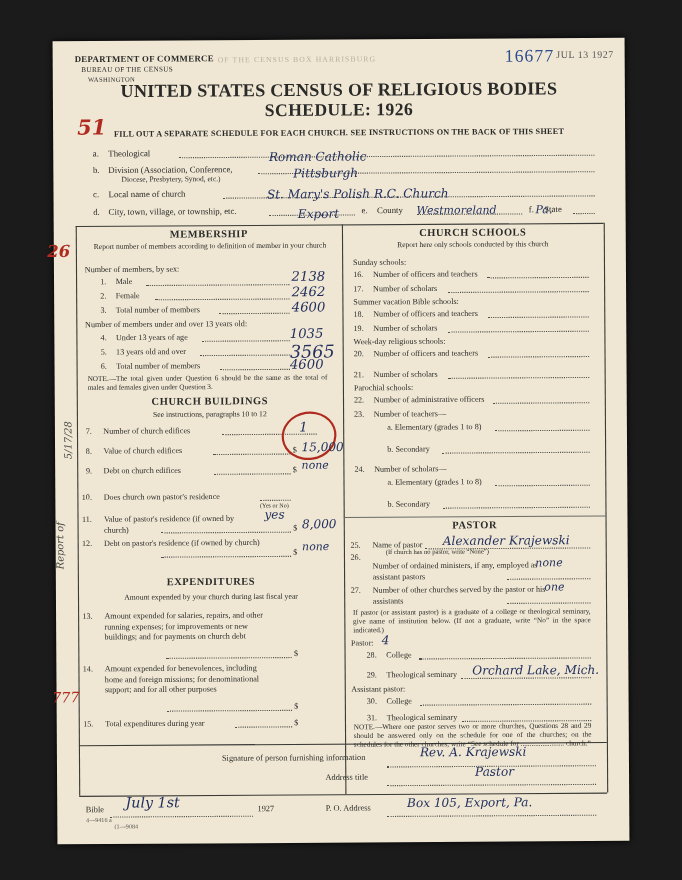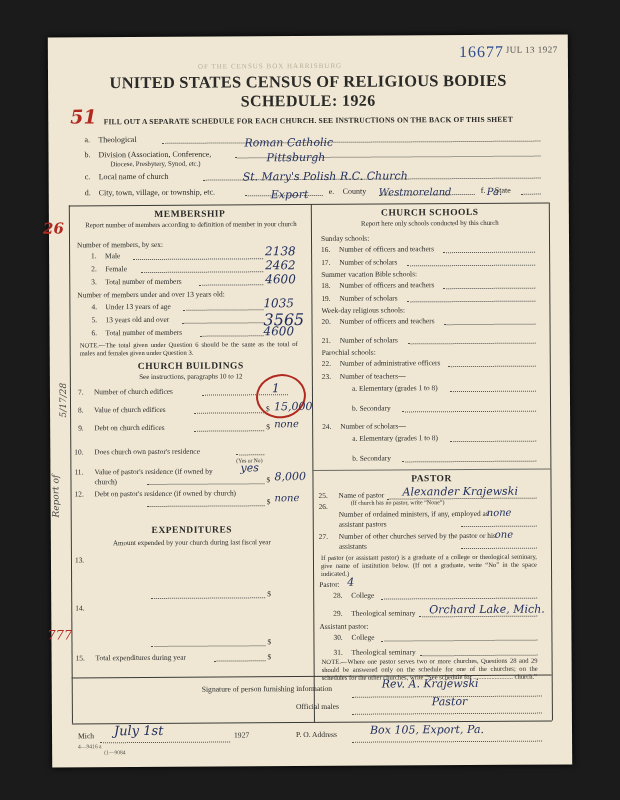--- a/index.html
+++ b/index.html
@@ -20,21 +20,21 @@
   }
   .inner{position:absolute;left:0;top:0;width:520px;height:730px;}
 
   
   .dept{position:absolute;left:20px;top:12px;font-size:7.5px;letter-spacing:.3px;line-height:1.35;}
   .dept .l1{font-weight:bold;font-size:8px;}
   .dept .l2{font-size:6.5px;padding-left:6px;}
   .dept .l3{font-size:6px;padding-left:12px;}
   .stamp-num{position:absolute;right:64px;top:8px;font-size:16px;color:#2e4d8f;font-family:"Liberation Serif",serif;letter-spacing:1px;}
   .stamp-date{position:absolute;right:10px;top:10px;font-size:9px;color:#555;border:0;letter-spacing:.5px;}
-  .ghost{position:absolute;left:150px;top:26px;font-size:7px;color:#b9b09a;letter-spacing:1px;font-family:Liberation Serif, serif;}
+  .ghost{position:absolute;left:150px;top:14px;font-size:7px;color:#b9b09a;letter-spacing:1px;font-family:Liberation Serif, serif;}
 
   .title{position:absolute;left:0;top:36px;width:520px;text-align:center;font-size:16.5px;font-weight:bold;letter-spacing:.2px;}
   .subtitle{position:absolute;left:0;top:56px;width:520px;text-align:center;font-size:16px;font-weight:bold;letter-spacing:.4px;}
   .instr{position:absolute;left:0;top:80px;width:520px;text-align:center;font-size:7.5px;font-weight:bold;letter-spacing:.2px;}
 
   
   .idblock{position:absolute;left:36px;top:96px;width:456px;font-size:8px;}
   .idrow{position:relative;height:13px;}
   .idlab{position:absolute;left:0;top:2px;white-space:nowrap;}
   .dots{position:absolute;top:9px;border-bottom:1px dotted #50504c;height:1px;}
@@ -61,20 +61,25 @@
   
   .sig{position:absolute;font-size:7.6px;}
   .tiny{position:absolute;font-size:5.6px;color:#55544f;}
 </style>
 </head>
 <body>
 
 <div class="page">
  <div class="inner">
 
+  <div class="dept">
+    <div class="l1">DEPARTMENT OF COMMERCE</div>
+    <div class="l2">BUREAU OF THE CENSUS</div>
+    <div class="l3">WASHINGTON</div>
+  </div>
   <div class="ghost">OF THE CENSUS BOX HARRISBURG</div>
   <div class="stamp-num">16677</div>
   <div class="stamp-date">JUL 13 1927</div>
 
   <div class="title">UNITED STATES CENSUS OF RELIGIOUS BODIES</div>
   <div class="subtitle">SCHEDULE: 1926</div>
   <div class="instr">FILL OUT A SEPARATE SCHEDULE FOR EACH CHURCH.   SEE INSTRUCTIONS ON THE BACK OF THIS SHEET</div>
 
   <div class="redmark" style="left:22px;top:68px;font-size:19px;font-weight:bold;">51</div>
 
@@ -189,24 +194,26 @@
   <div class="hw" style="left:224px;top:364px;font-size:11px">15,000</div>
   <div class="hw" style="left:224px;top:382px;font-size:10px">none</div>
   <div class="hw" style="left:190px;top:425px;font-size:11px">yes</div>
   <div class="hw" style="left:224px;top:434px;font-size:11px">8,000</div>
   <div class="hw" style="left:224px;top:456px;font-size:10px">none</div>
 
   <div class="colhead" style="left:20px;top:488px;width:242px">EXPENDITURES</div>
   <div class="colsub" style="left:20px;top:502px;width:242px;font-style:normal;font-size:7px">Amount expended by your church during last fiscal year</div>
 
   <div class="qn" style="left:24px;top:518px">13.</div>
+  <div class="q" style="left:44px;top:518px;width:150px;line-height:1.3">Amount expended for salaries, repairs, and other running expenses; for improvements or new buildings; and for payments on church debt</div>
   <div class="leader" style="left:100px;top:560px;width:114px"></div>
   <div class="q" style="left:216px;top:553px">$</div>
 
   <div class="qn" style="left:24px;top:566px">14.</div>
+  <div class="q" style="left:44px;top:566px;width:150px;line-height:1.3">Amount expended for benevolences, including home and foreign missions; for denominational support; and for all other purposes</div>
   <div class="leader" style="left:100px;top:608px;width:114px"></div>
   <div class="q" style="left:216px;top:601px">$</div>
 
   <div class="qn" style="left:24px;top:616px">15.</div>
   <div class="q" style="left:44px;top:616px">Total expenditures during year</div>
   <div class="leader" style="left:162px;top:623px;width:52px"></div>
   <div class="q" style="left:216px;top:616px">$</div>
 
   <div class="colhead" style="left:262px;top:172px;width:238px">CHURCH SCHOOLS</div>
   <div class="q" style="left:272px;top:184px;width:218px;text-align:center;font-size:6.8px">Report here only schools conducted by this church</div>
@@ -291,25 +298,25 @@
   <div class="hw" style="left:352px;top:450px;font-size:11px">Alexander Krajewski</div>
   <div class="hw" style="left:436px;top:472px;font-size:10px">none</div>
   <div class="hw" style="left:444px;top:494px;font-size:10px">one</div>
   <div class="hw" style="left:296px;top:540px;font-size:11px">4</div>
   <div class="hw" style="left:378px;top:568px;font-size:11px">Orchard Lake, Mich.</div>
 
   <div class="sig" style="left:150px;top:648px">Signature of person furnishing information</div>
   <div class="leader" style="left:300px;top:660px;width:190px"></div>
   <div class="hw" style="left:330px;top:642px;font-size:11px">Rev. A. Krajewski</div>
 
-  <div class="sig" style="left:244px;top:666px">Official males</div>
+  <div class="sig" style="left:244px;top:666px">Address title</div>
   <div class="leader" style="left:300px;top:677px;width:190px"></div>
   <div class="hw" style="left:380px;top:660px;font-size:11px">Pastor</div>
 
-  <div class="sig" style="left:26px;top:694px">Mich</div>
+  <div class="sig" style="left:26px;top:694px">Bible</div>
   <div class="leader" style="left:48px;top:704px;width:130px"></div>
   <div class="sig" style="left:182px;top:694px">1927</div>
   <div class="hw" style="left:62px;top:686px;font-size:13px">July 1st</div>
 
   <div class="sig" style="left:244px;top:694px">P. O. Address</div>
   <div class="leader" style="left:300px;top:705px;width:190px"></div>
   <div class="hw" style="left:318px;top:688px;font-size:11px">Box 105, Export, Pa.</div>
 
   <div class="tiny" style="left:26px;top:706px">4—9416 a</div>
   <div class="tiny" style="left:52px;top:712px">(1—9084</div>

